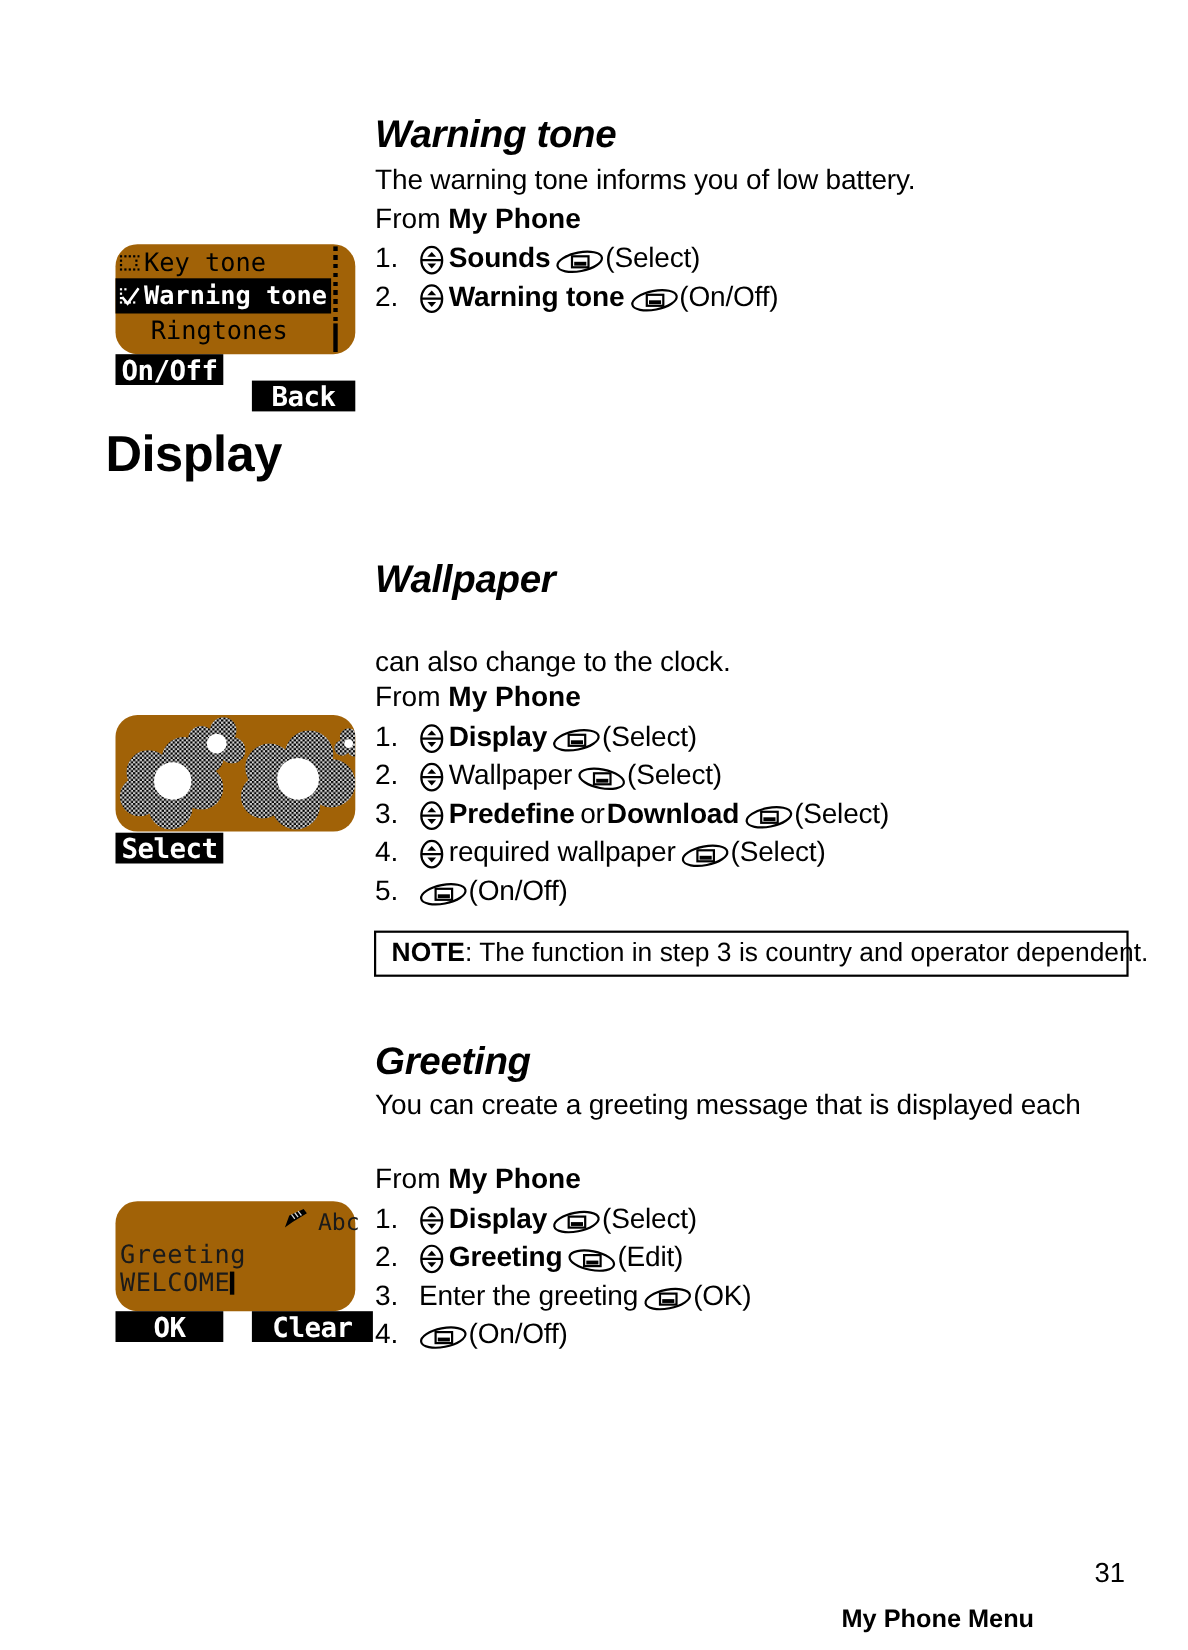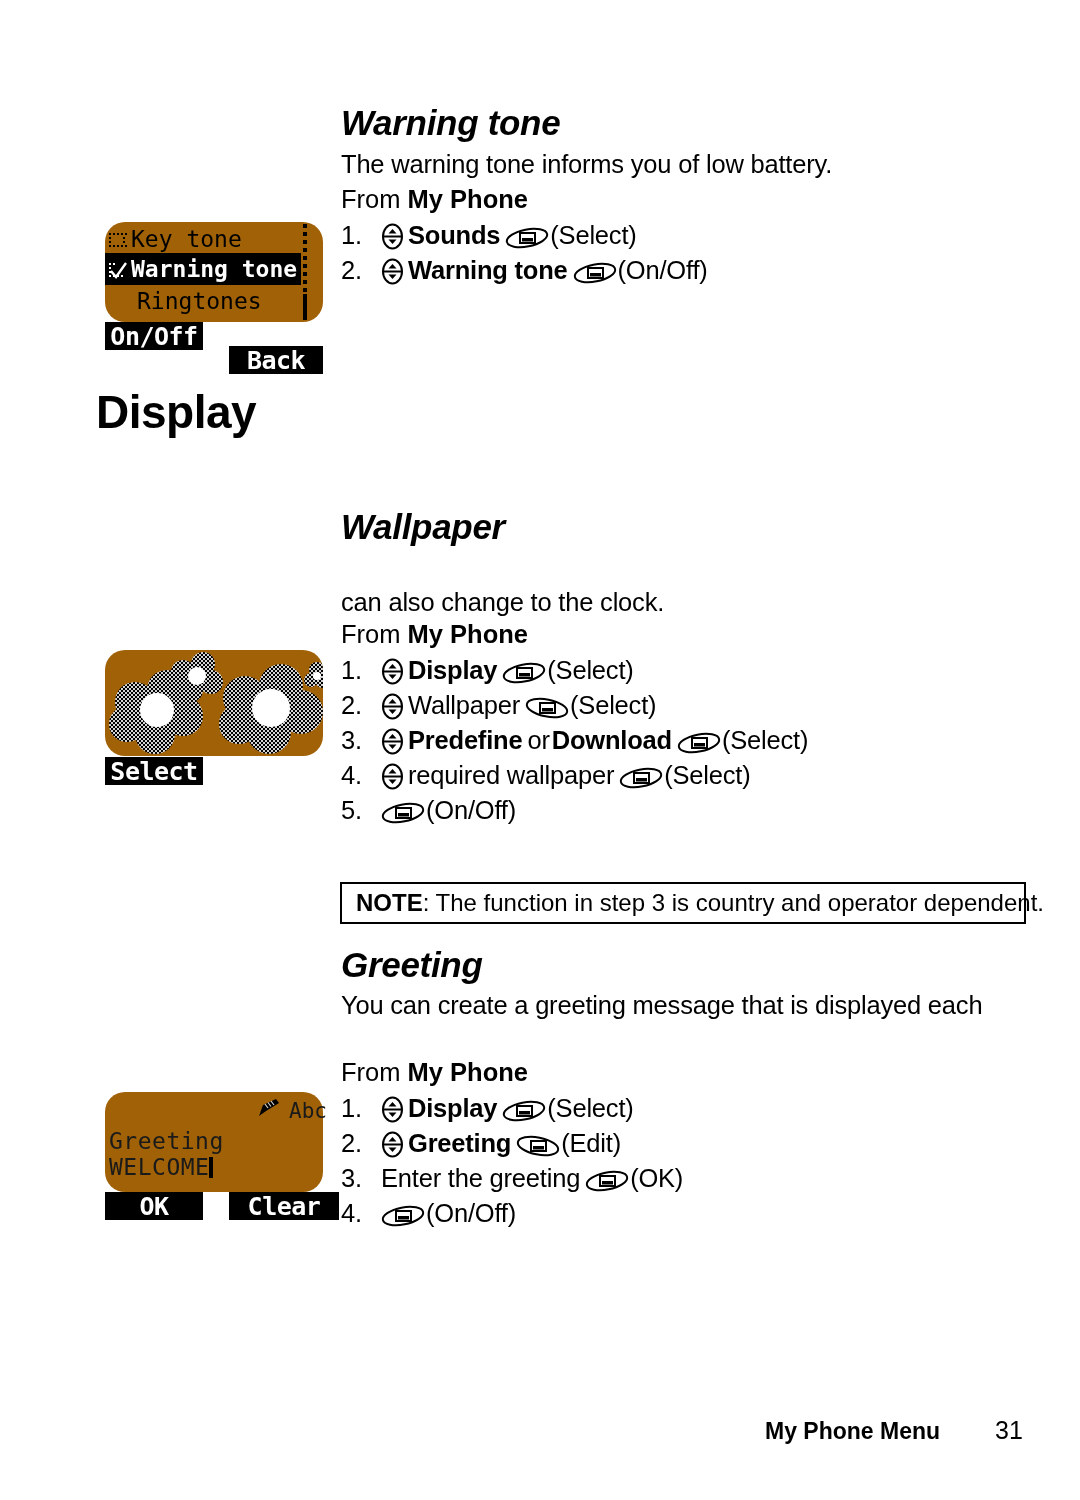--- a/index.html
+++ b/index.html
@@ -186,20 +186,21 @@
     background: #000;
     vertical-align: -3px;
   }
 
   
   .footer-title {
     position: absolute;
     font-weight: bold;
     font-size: 23px;
     white-space: nowrap;
+    margin-top: 40px;
   }
   .footer-page {
     position: absolute;
     font-size: 25px;
     white-space: nowrap;
   }
 </style>
 </head>
 <body>
 
@@ -482,21 +483,21 @@
         <circle cx="212" cy="20" r="8"></circle>
           <circle cx="218" cy="30" r="8"></circle>
         <circle cx="206" cy="30" r="7"></circle>
       </g>
       <circle cx="212" cy="26" r="4" fill="#fff"></circle>
     </svg>
   </div>
 
   <div class="softkey" style="left:105px; top:757px; width:98px; height:28px;">Select</div>
 
-  <div class="note-box" style="left:340px; top:846px; width:686px; height:42px;margin-top:36px;">
+  <div class="note-box" style="left:340px; top:846px; width:686px; height:42px;">
     <b>NOTE</b>
       <span>: The function in step 3 is country and operator dependent.</span>
   </div>
 
   <div class="sec-head" style="left:341px; top:945px;">Greeting</div>
 
   <div class="body-text" style="left:341px; top:987px;">You can create a greeting message that is displayed each</div>
 
   <div class="from-line" style="left:341px; top:1058px;">
     <span>From </span><b>My Phone</b>

